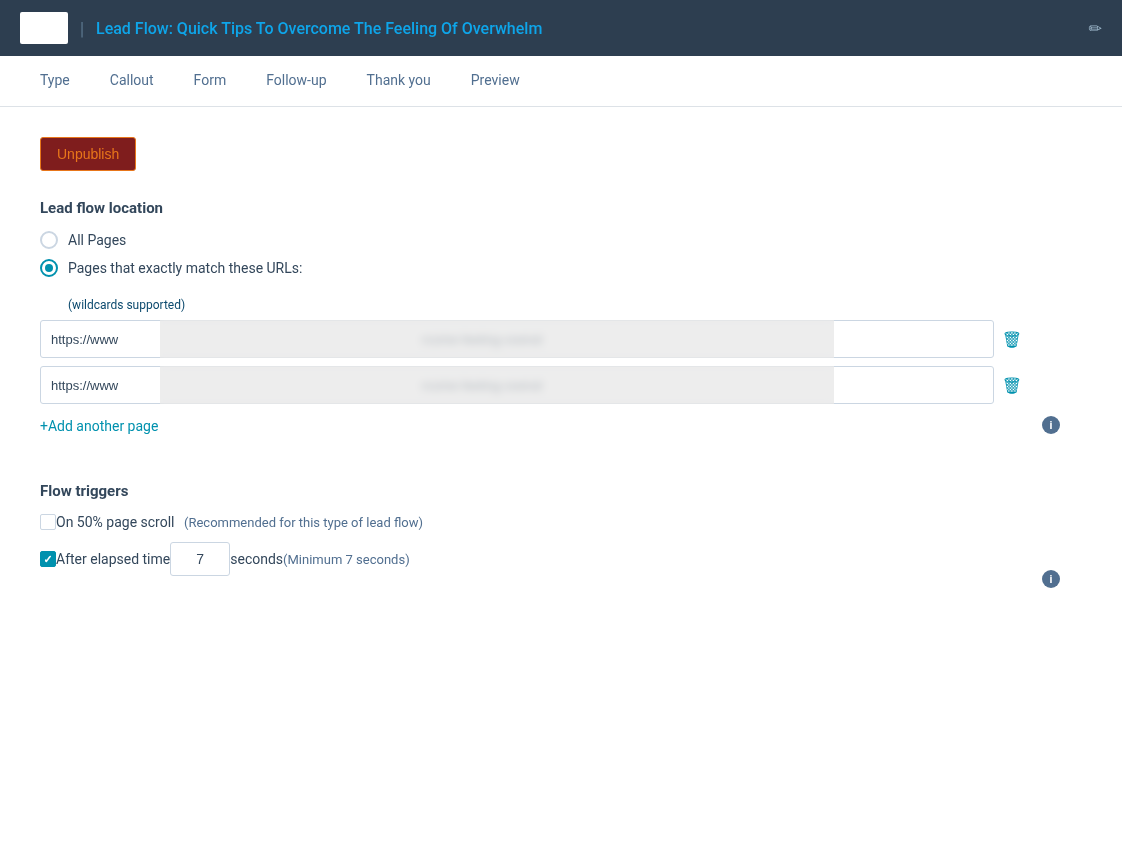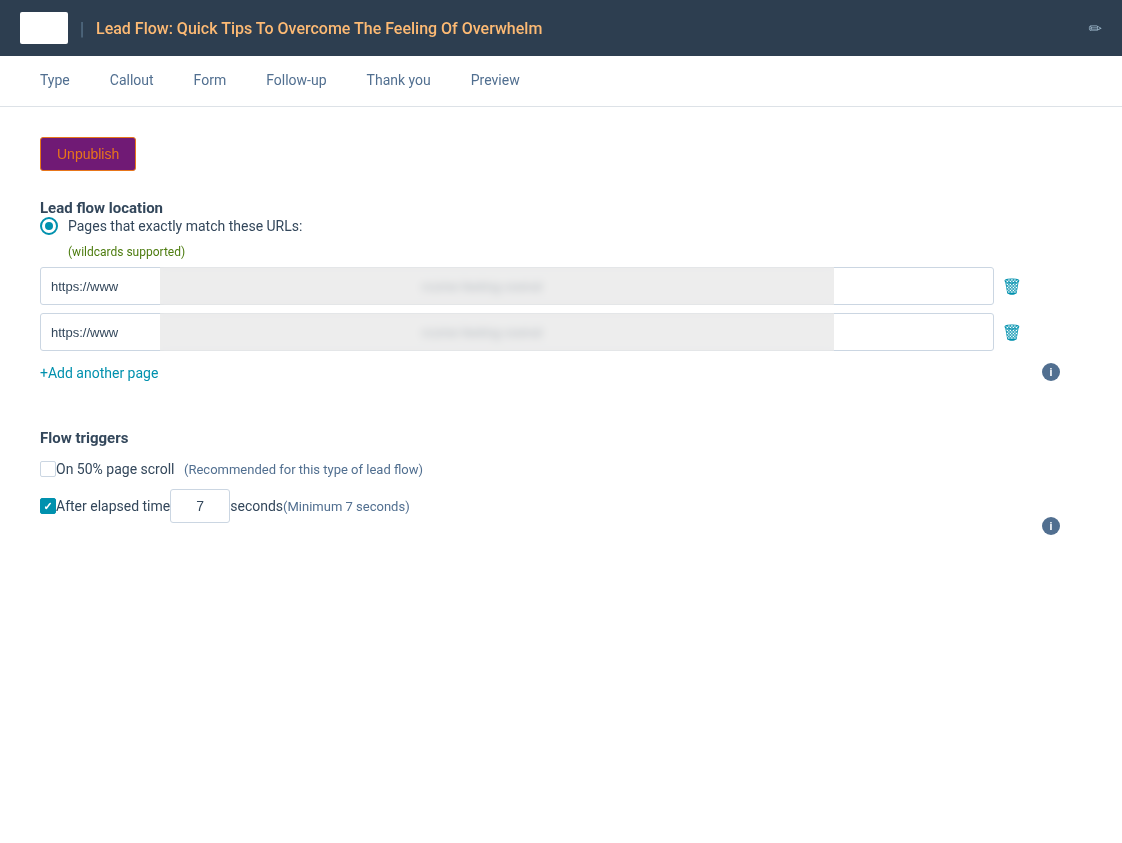--- a/index.html
+++ b/index.html
@@ -25,21 +25,21 @@
       border-radius: 2px;
       flex-shrink: 0;
     }
     .header-divider {
       color: #6b8ba4;
       margin: 0 12px;
       font-size: 18px;
       font-weight: 300;
     }
     .header-title {
-      color: #fdba74;
+      color: #0ea5e9;
       font-size: 16px;
       font-weight: 500;
       flex: 1;
     }
     .header-edit-icon {
       color: #9bb5c8;
       font-size: 16px;
       cursor: pointer;
       margin-left: 10px;
     }
@@ -73,21 +73,21 @@
     
     .main-content {
       padding: 30px 40px;
       max-width: 1100px;
     }
 
     
     .btn-unpublish {
       border: 1.5px solid #e8761a;
       color: #e8761a;
-      background: #701a75;
+      background: #7f1d1d;
       padding: 8px 16px;
       border-radius: 3px;
       cursor: pointer;
       font-size: 14px;
       font-weight: 500;
     }
 
     
     .section {
       margin-top: 28px;
@@ -141,22 +141,22 @@
       background: #0091ae;
     }
     .radio-label {
       font-size: 14px;
       color: #33475b;
     }
 
     
     .wildcards-note {
       font-size: 12px;
-      color: #4d7c0f;
-      margin: 10px 0 8px 28px;
+      color: #0c4a6e;
+      margin: 21px 0 8px 28px;
     }
 
     
     .url-input-row {
       display: flex;
       align-items: center;
       margin-bottom: 8px;
       gap: 8px;
     }
 
@@ -293,20 +293,24 @@
   
   <button class="btn-unpublish">Unpublish</button>
 
   
   <div class="section">
     <div class="section-row">
       <div class="section-content">
         <div class="section-title">Lead flow location</div>
 
         
+        <div class="radio-option" style="margin-top: 14px;">
+          <div class="radio-input"></div>
+          <span class="radio-label">All Pages</span>
+        </div>
 
         
         <div class="radio-option">
           <div class="radio-input checked"></div>
           <span class="radio-label">Pages that exactly match these URLs:</span>
         </div>
 
         
         <div class="wildcards-note">(wildcards supported)</div>
 

